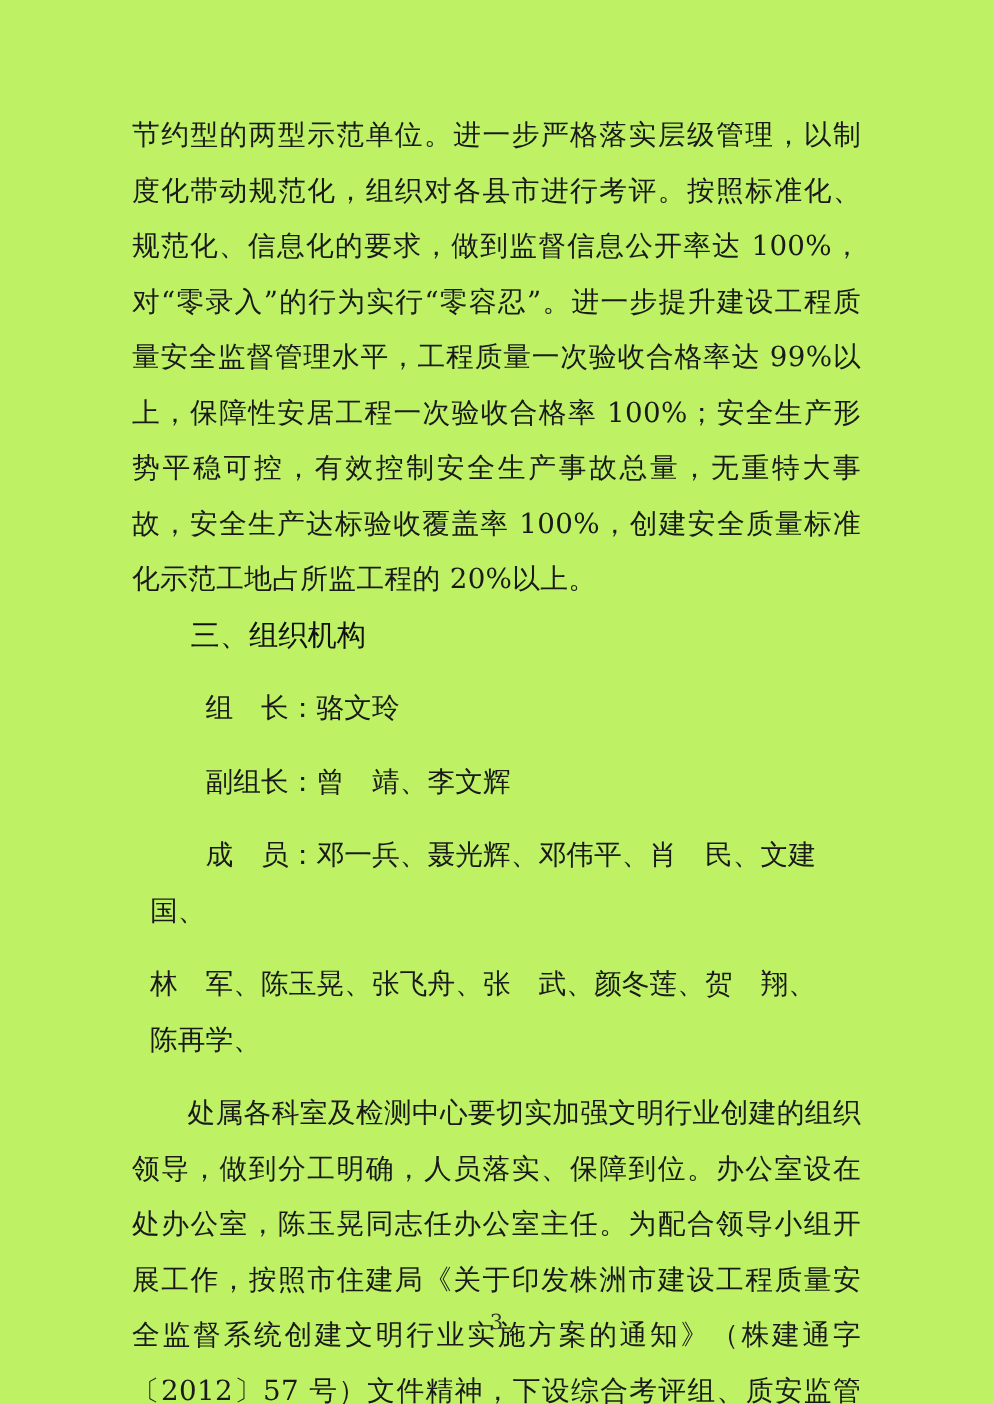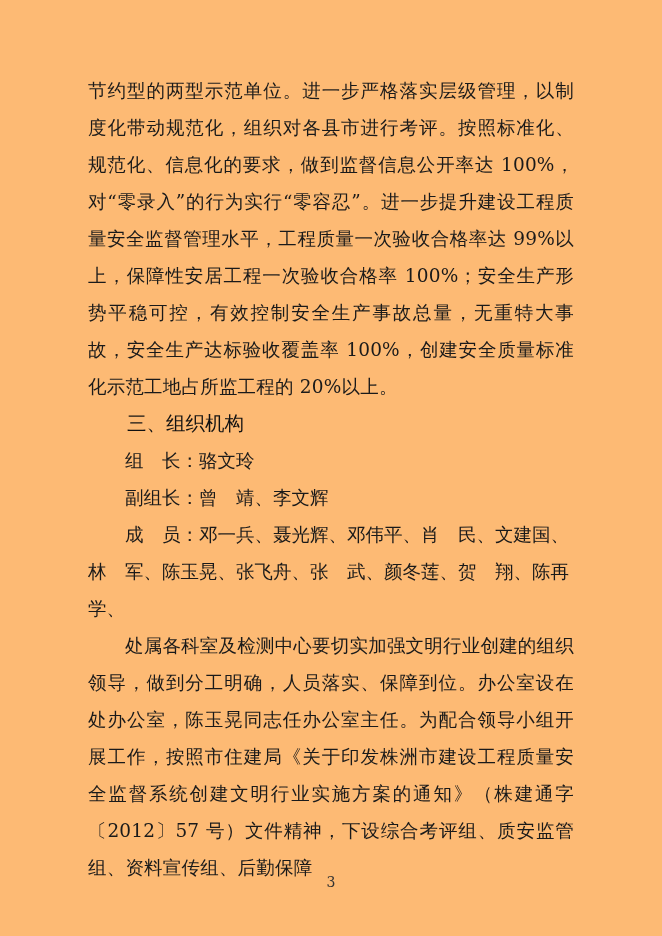--- a/index.html
+++ b/index.html
@@ -7,21 +7,21 @@
     padding: 0;
     background: #ffffff;
   }
   body {
     font-family: "DejaVu Sans", sans-serif;
   }
   .page {
     position: relative;
     width: 662px;
     height: 936px;
-    background: #fdba74;
+    background: #bef264;
     overflow: hidden;
     box-sizing: border-box;
   }
   .content {
     position: absolute;
     left: 88px;
     top: 72px;
     width: 486px;
   }
   .para {
@@ -45,21 +45,21 @@
     font-weight: normal;
     color: #111111;
     text-indent: 2em;
     margin: 0;
   }
   .roster-line {
     font-family: "DejaVu Serif", serif;
     font-size: 18.5px;
     line-height: 37px;
     color: #1a1a1a;
-    margin: 0;
+    margin: 12px;
     white-space: pre-wrap;
   }
   .roster-line.ind {
     text-indent: 2em;
   }
   .page-number {
     position: absolute;
     left: 0;
     right: 0;
     top: 874px;

